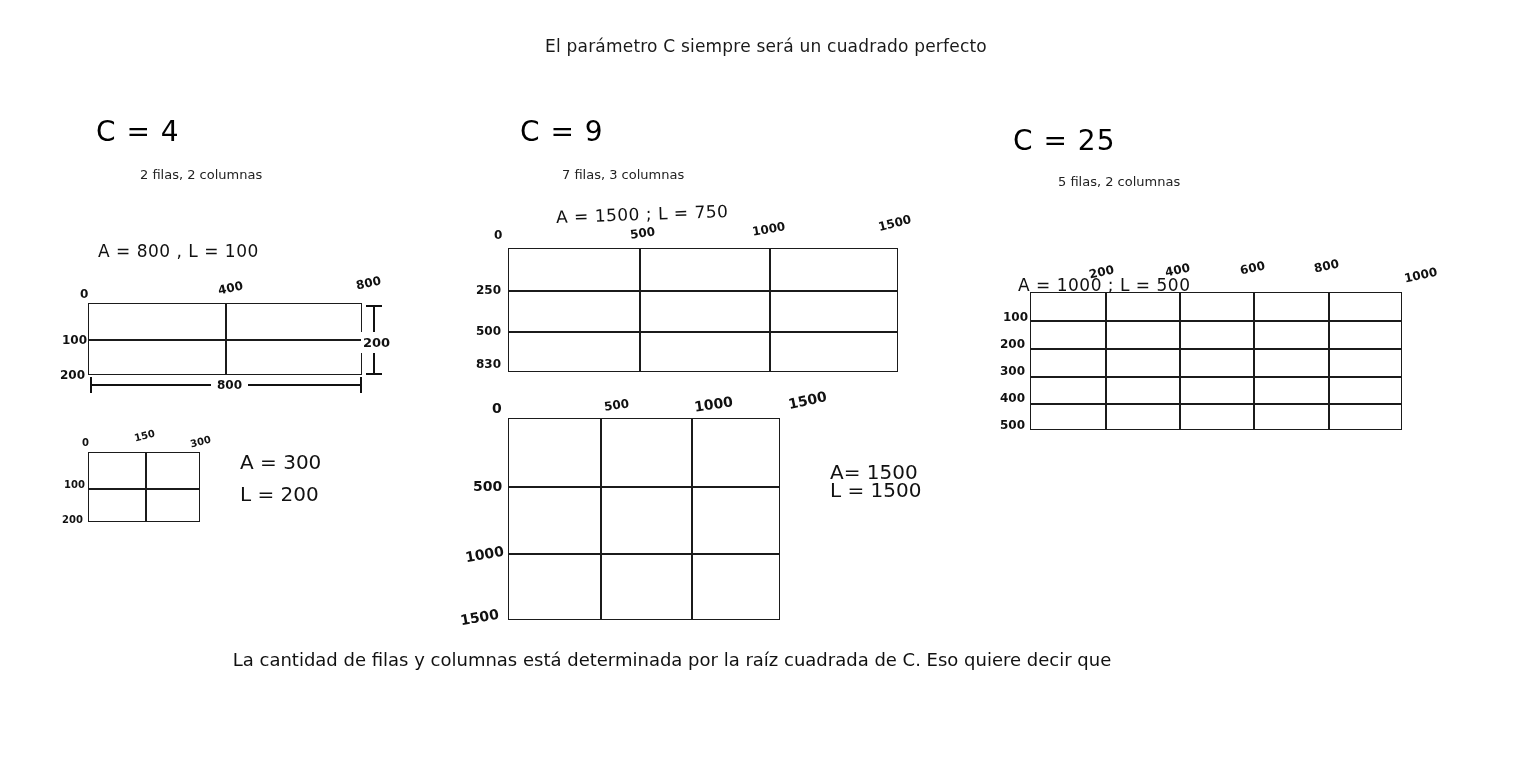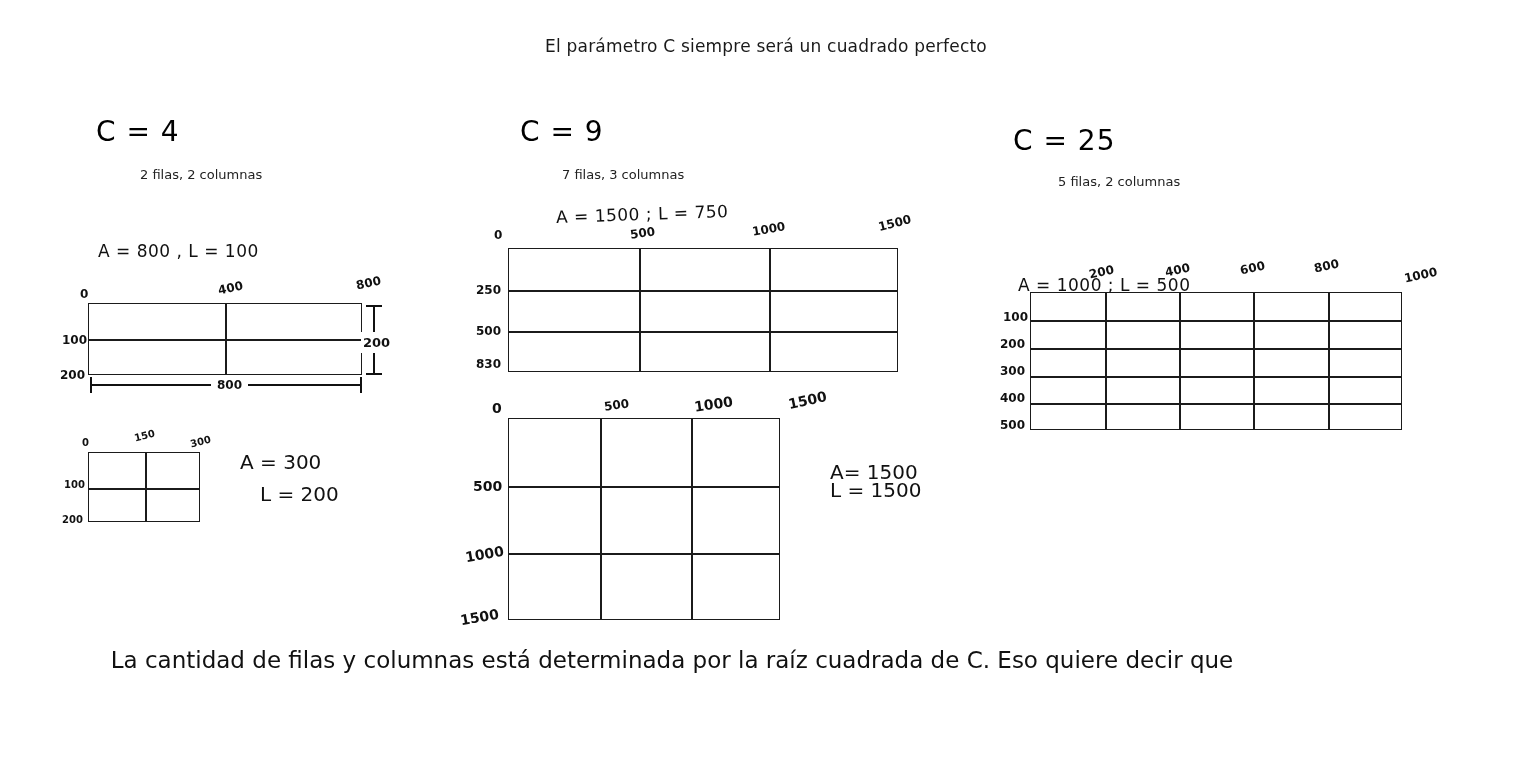--- a/index.html
+++ b/index.html
@@ -72,21 +72,21 @@
   .dim-line {
     position: absolute;
     background: #111;
   }
 
   .footer {
     left: 0;
     top: 645px;
     width: 1344px;
     text-align: center;
-    font-size: 23px;
+    font-size: 18px;
     line-height: 30px;
     color: #111;
   }
 </style>
 </head>
 <body>
 
 <div class="abs title">El parámetro C siempre será un cuadrado perfecto</div>
 
 <div class="abs c-label" style="left:96px; top:115px;">C = 4</div>
@@ -116,21 +116,21 @@
 <div class="grid" style="left:88px; top:452px; width:112px; height:70px;">
   <div class="vline" style="left:56px;"></div>
   <div class="hline" style="top:35px;"></div>
 </div>
 <div class="abs tick-sm" style="left:82px; top:437px;">0</div>
 <div class="abs tick-sm" style="left:134px; top:430px; transform:rotate(-14deg);">150</div>
 <div class="abs tick-sm" style="left:190px; top:436px; transform:rotate(-14deg);">300</div>
 <div class="abs tick-sm" style="left:64px; top:479px;">100</div>
 <div class="abs tick-sm" style="left:62px; top:514px;">200</div>
 <div class="abs big-al" style="left:240px; top:450px;">A = 300</div>
-<div class="abs big-al" style="left:240px; top:482px;margin-left:20px;">L = 200</div>
+<div class="abs big-al" style="left:240px; top:482px;">L = 200</div>
 
 <div class="abs c-label" style="left:520px; top:115px;">C = 9</div>
 <div class="abs sub-label" style="left:562px; top:167px;">7 filas, 3 columnas</div>
 <div class="abs al-label" style="left:556px; top:204px; transform:rotate(-2deg);">A = 1500 ;  L = 750</div>
 
 <div class="grid" style="left:508px; top:248px; width:390px; height:124px;">
   <div class="vline" style="left:130px;"></div>
   <div class="vline" style="left:260px;"></div>
   <div class="hline" style="top:41px;"></div>
   <div class="hline" style="top:82px;"></div>

